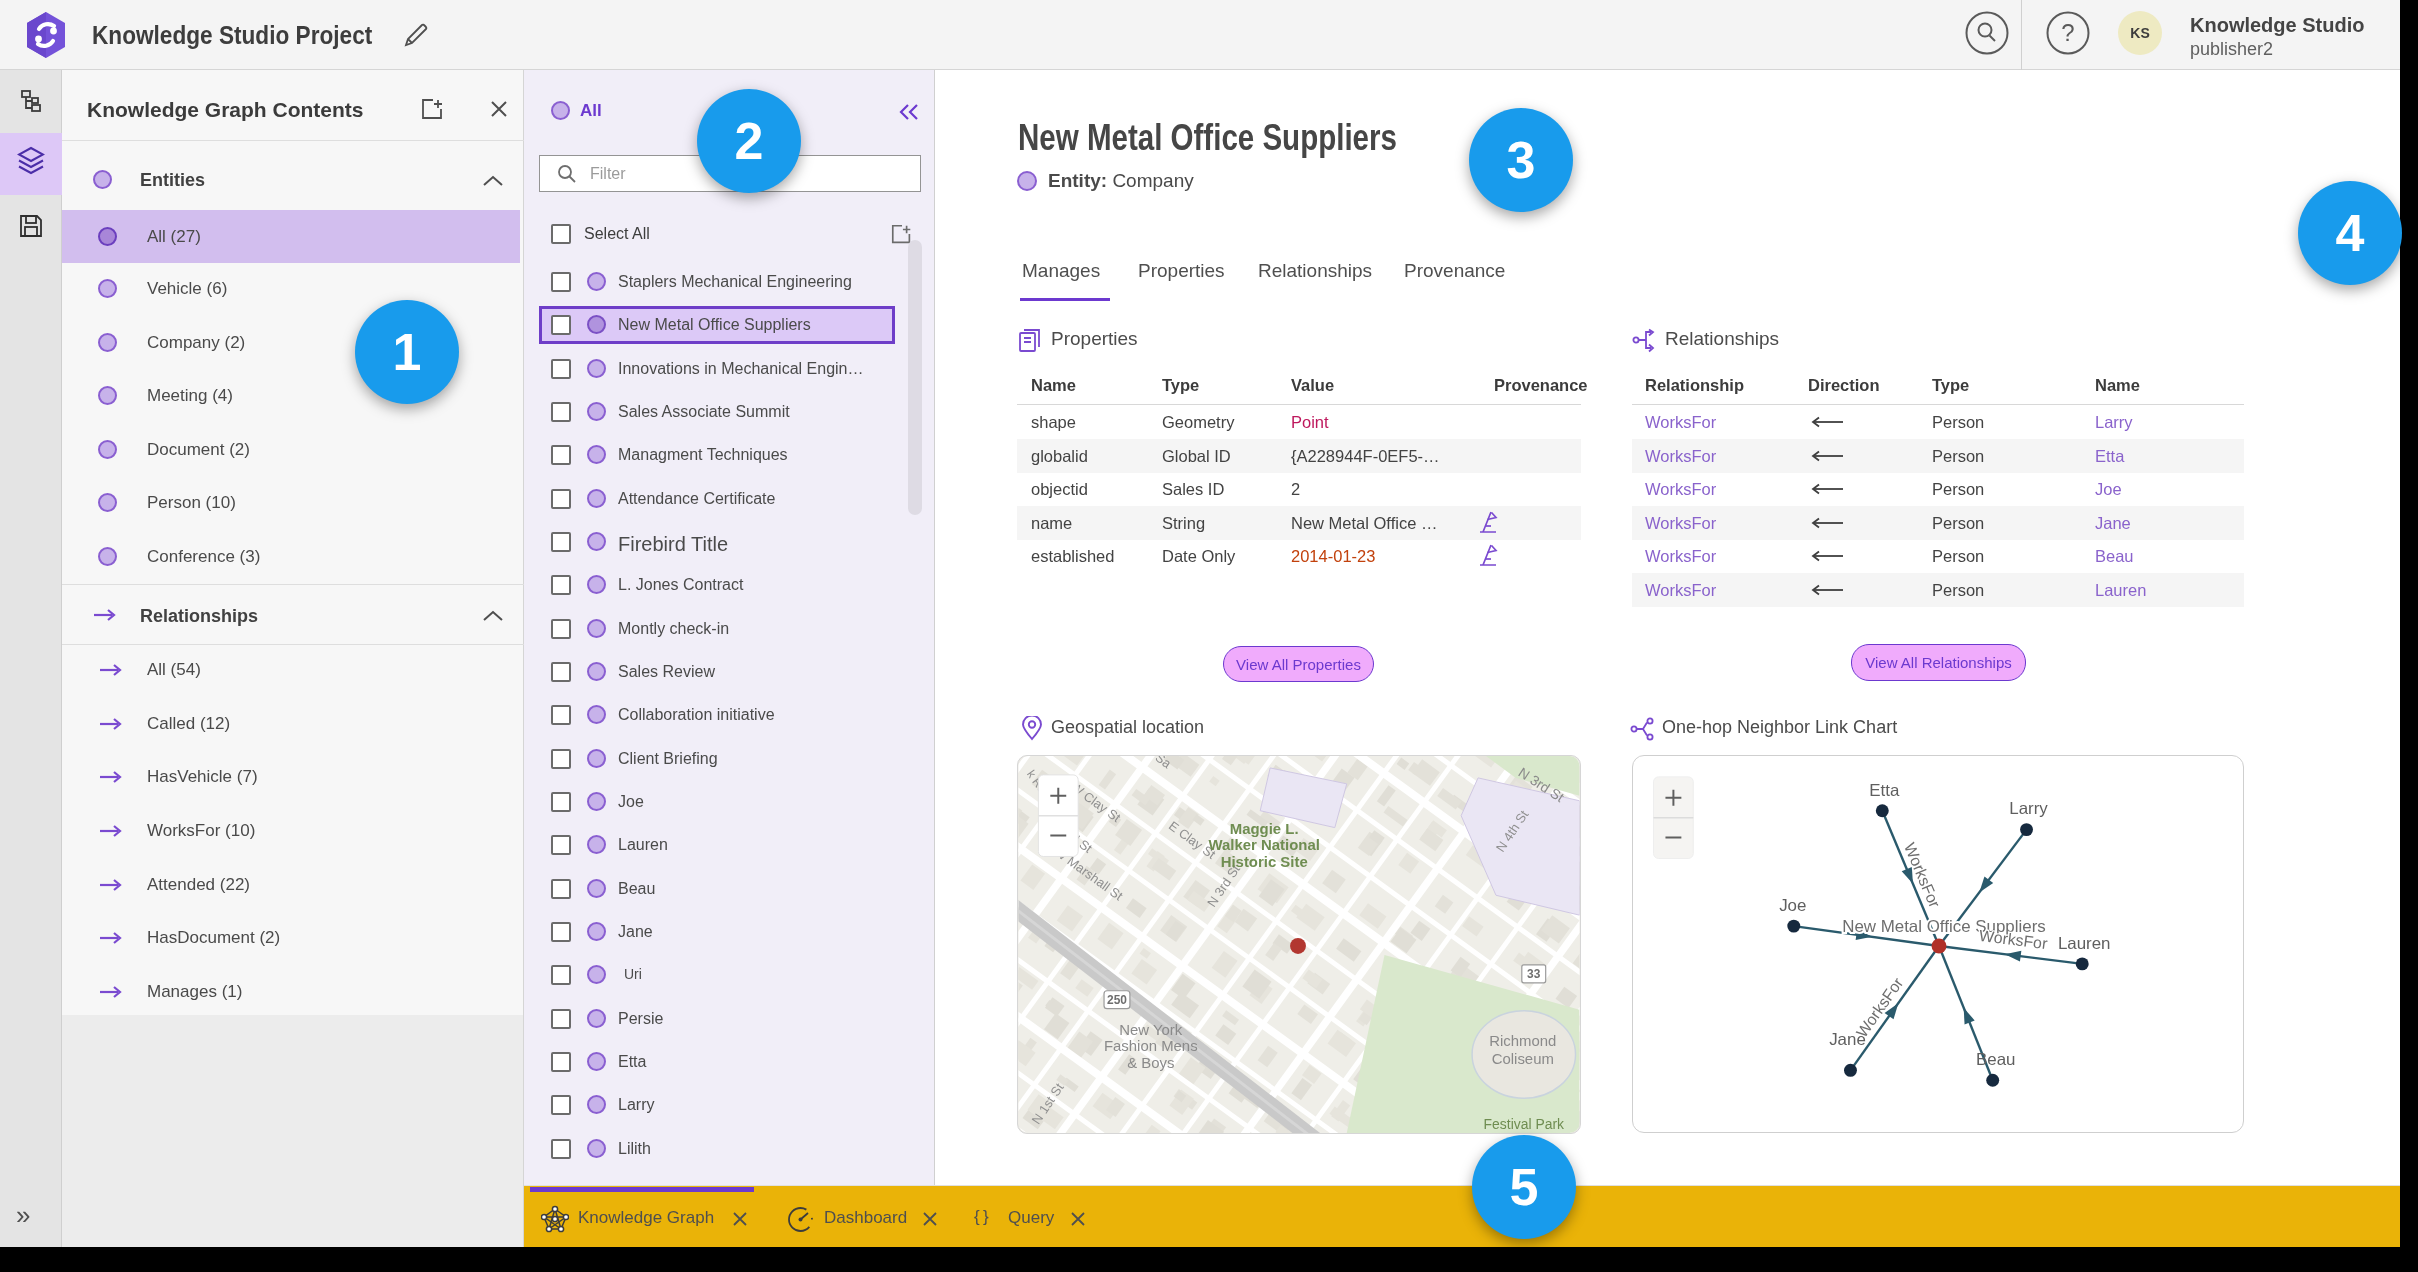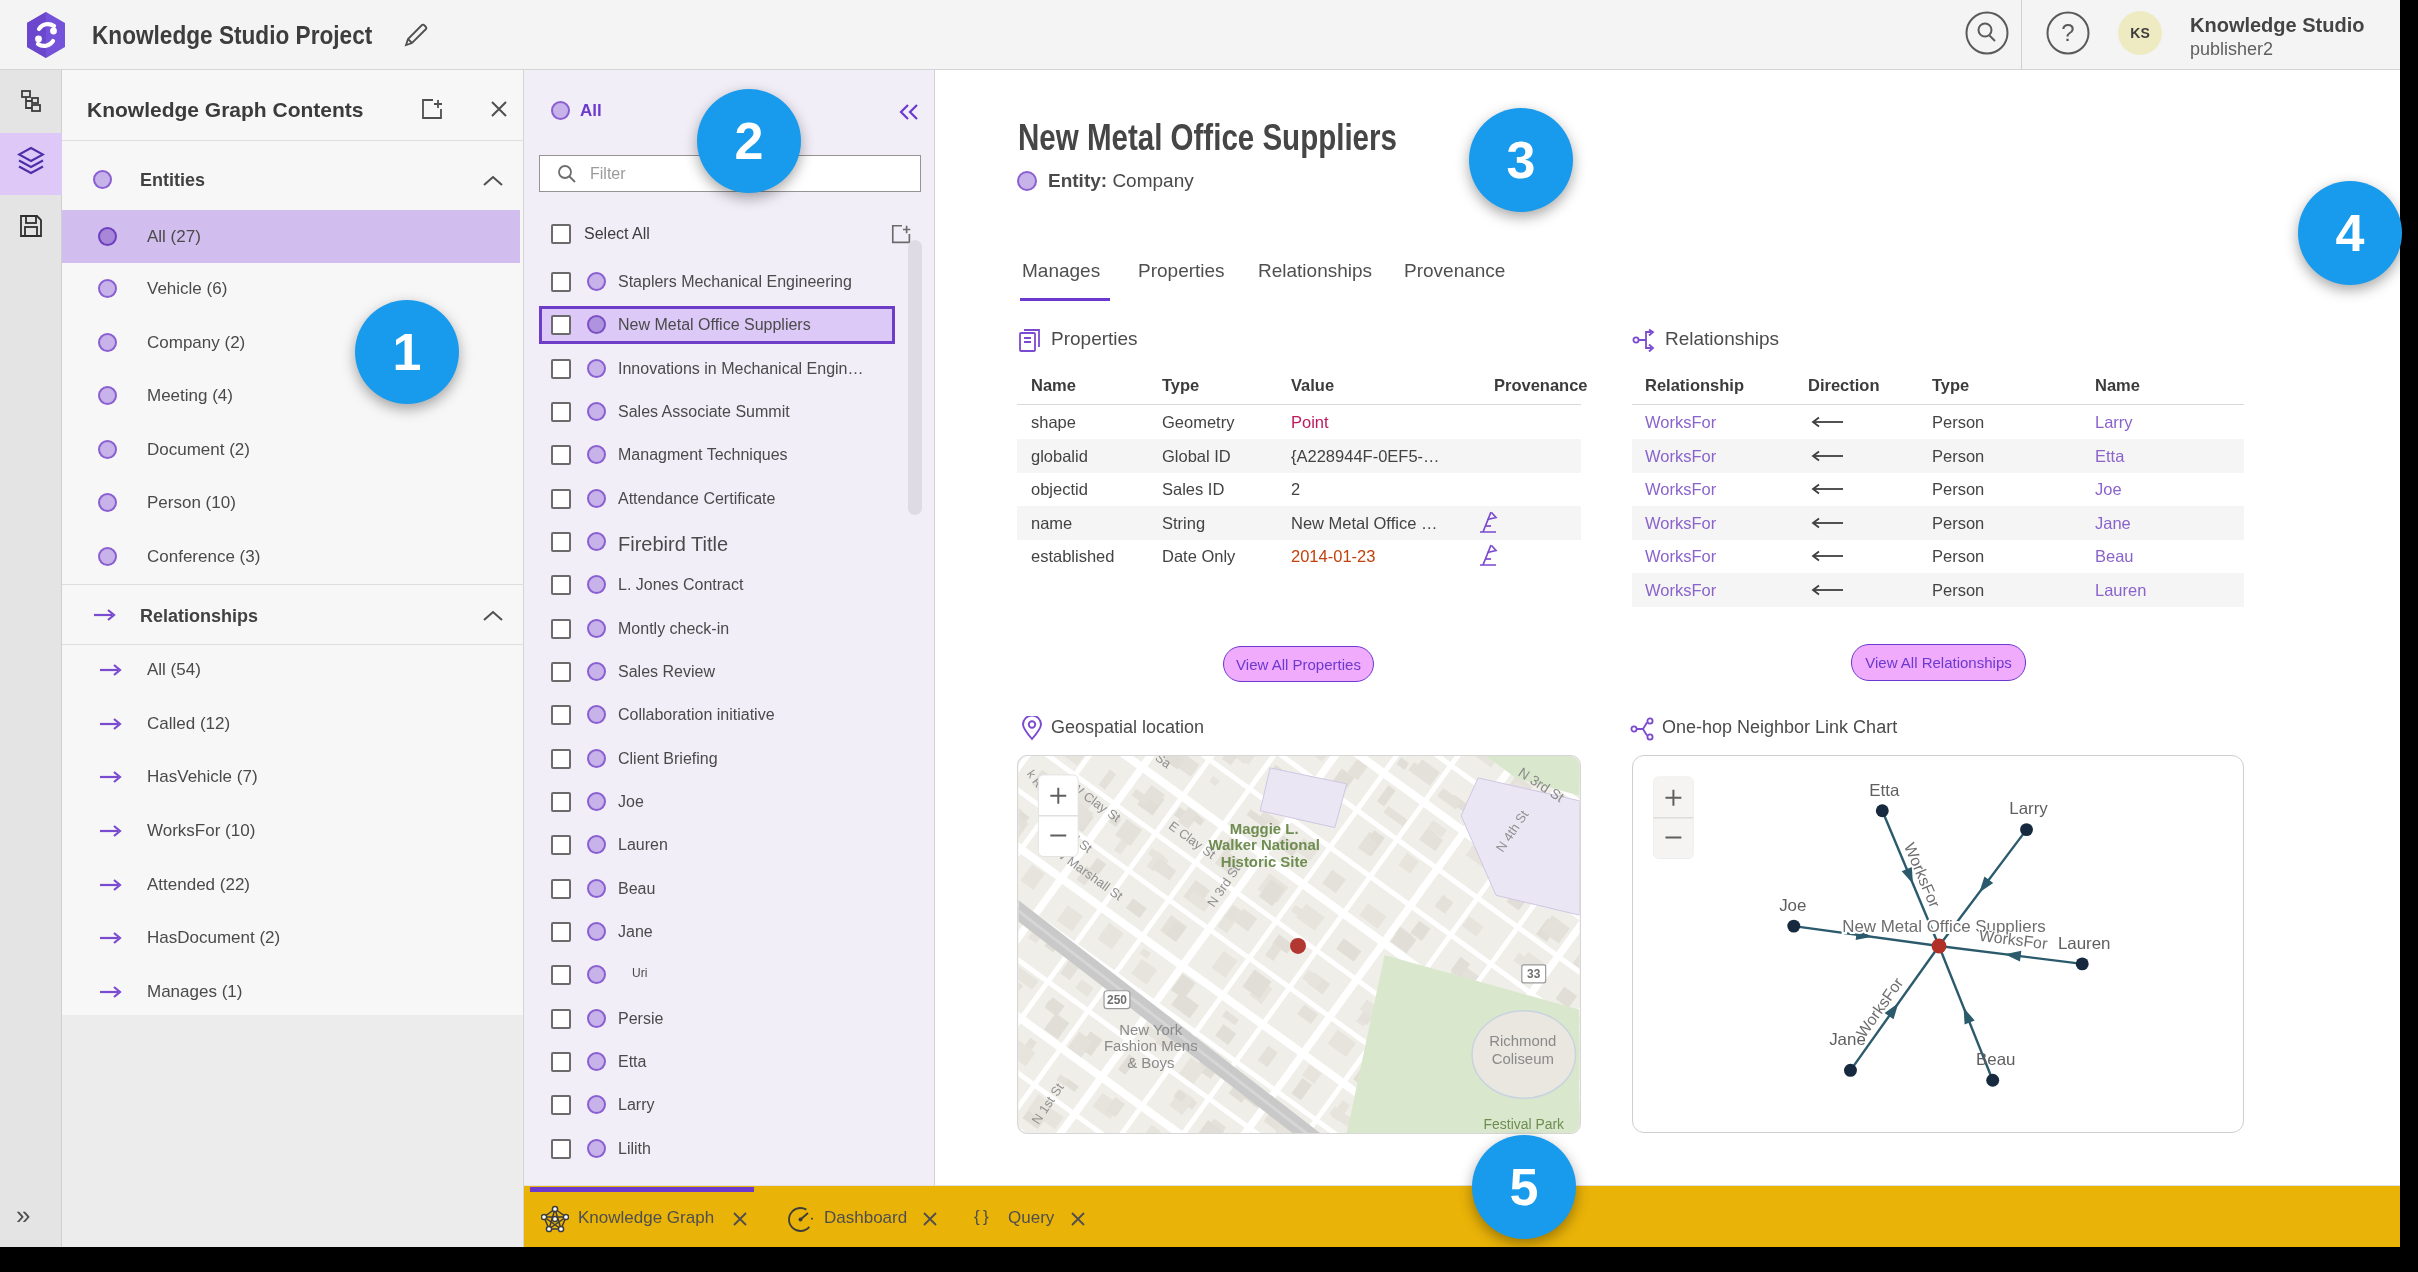--- a/index.html
+++ b/index.html
@@ -226,21 +226,21 @@
 <span class="pc abs" style="left:63px;top:765px;"></span>
 <div class="t" style="left:94px;top:766px;font-size:16px">Lauren</div>
 <div class="cb" style="left:27px;top:809px"></div>
 <span class="pc abs" style="left:63px;top:809px;"></span>
 <div class="t" style="left:94px;top:810px;font-size:16px">Beau</div>
 <div class="cb" style="left:27px;top:852px"></div>
 <span class="pc abs" style="left:63px;top:852px;"></span>
 <div class="t" style="left:94px;top:853px;font-size:16px">Jane</div>
 <div class="cb" style="left:27px;top:895px"></div>
 <span class="pc abs" style="left:63px;top:895px;"></span>
-<div class="t" style="left:108px;top:896px;font-size:12px">Uri</div>
+<div class="t" style="left:100px;top:896px;font-size:14px">Uri</div>
 <div class="cb" style="left:27px;top:939px"></div>
 <span class="pc abs" style="left:63px;top:939px;"></span>
 <div class="t" style="left:94px;top:940px;font-size:16px">Persie</div>
 <div class="cb" style="left:27px;top:982px"></div>
 <span class="pc abs" style="left:63px;top:982px;"></span>
 <div class="t" style="left:94px;top:983px;font-size:16px">Etta</div>
 <div class="cb" style="left:27px;top:1025px"></div>
 <span class="pc abs" style="left:63px;top:1025px;"></span>
 <div class="t" style="left:94px;top:1026px;font-size:16px">Larry</div>
 <div class="cb" style="left:27px;top:1069px"></div>

